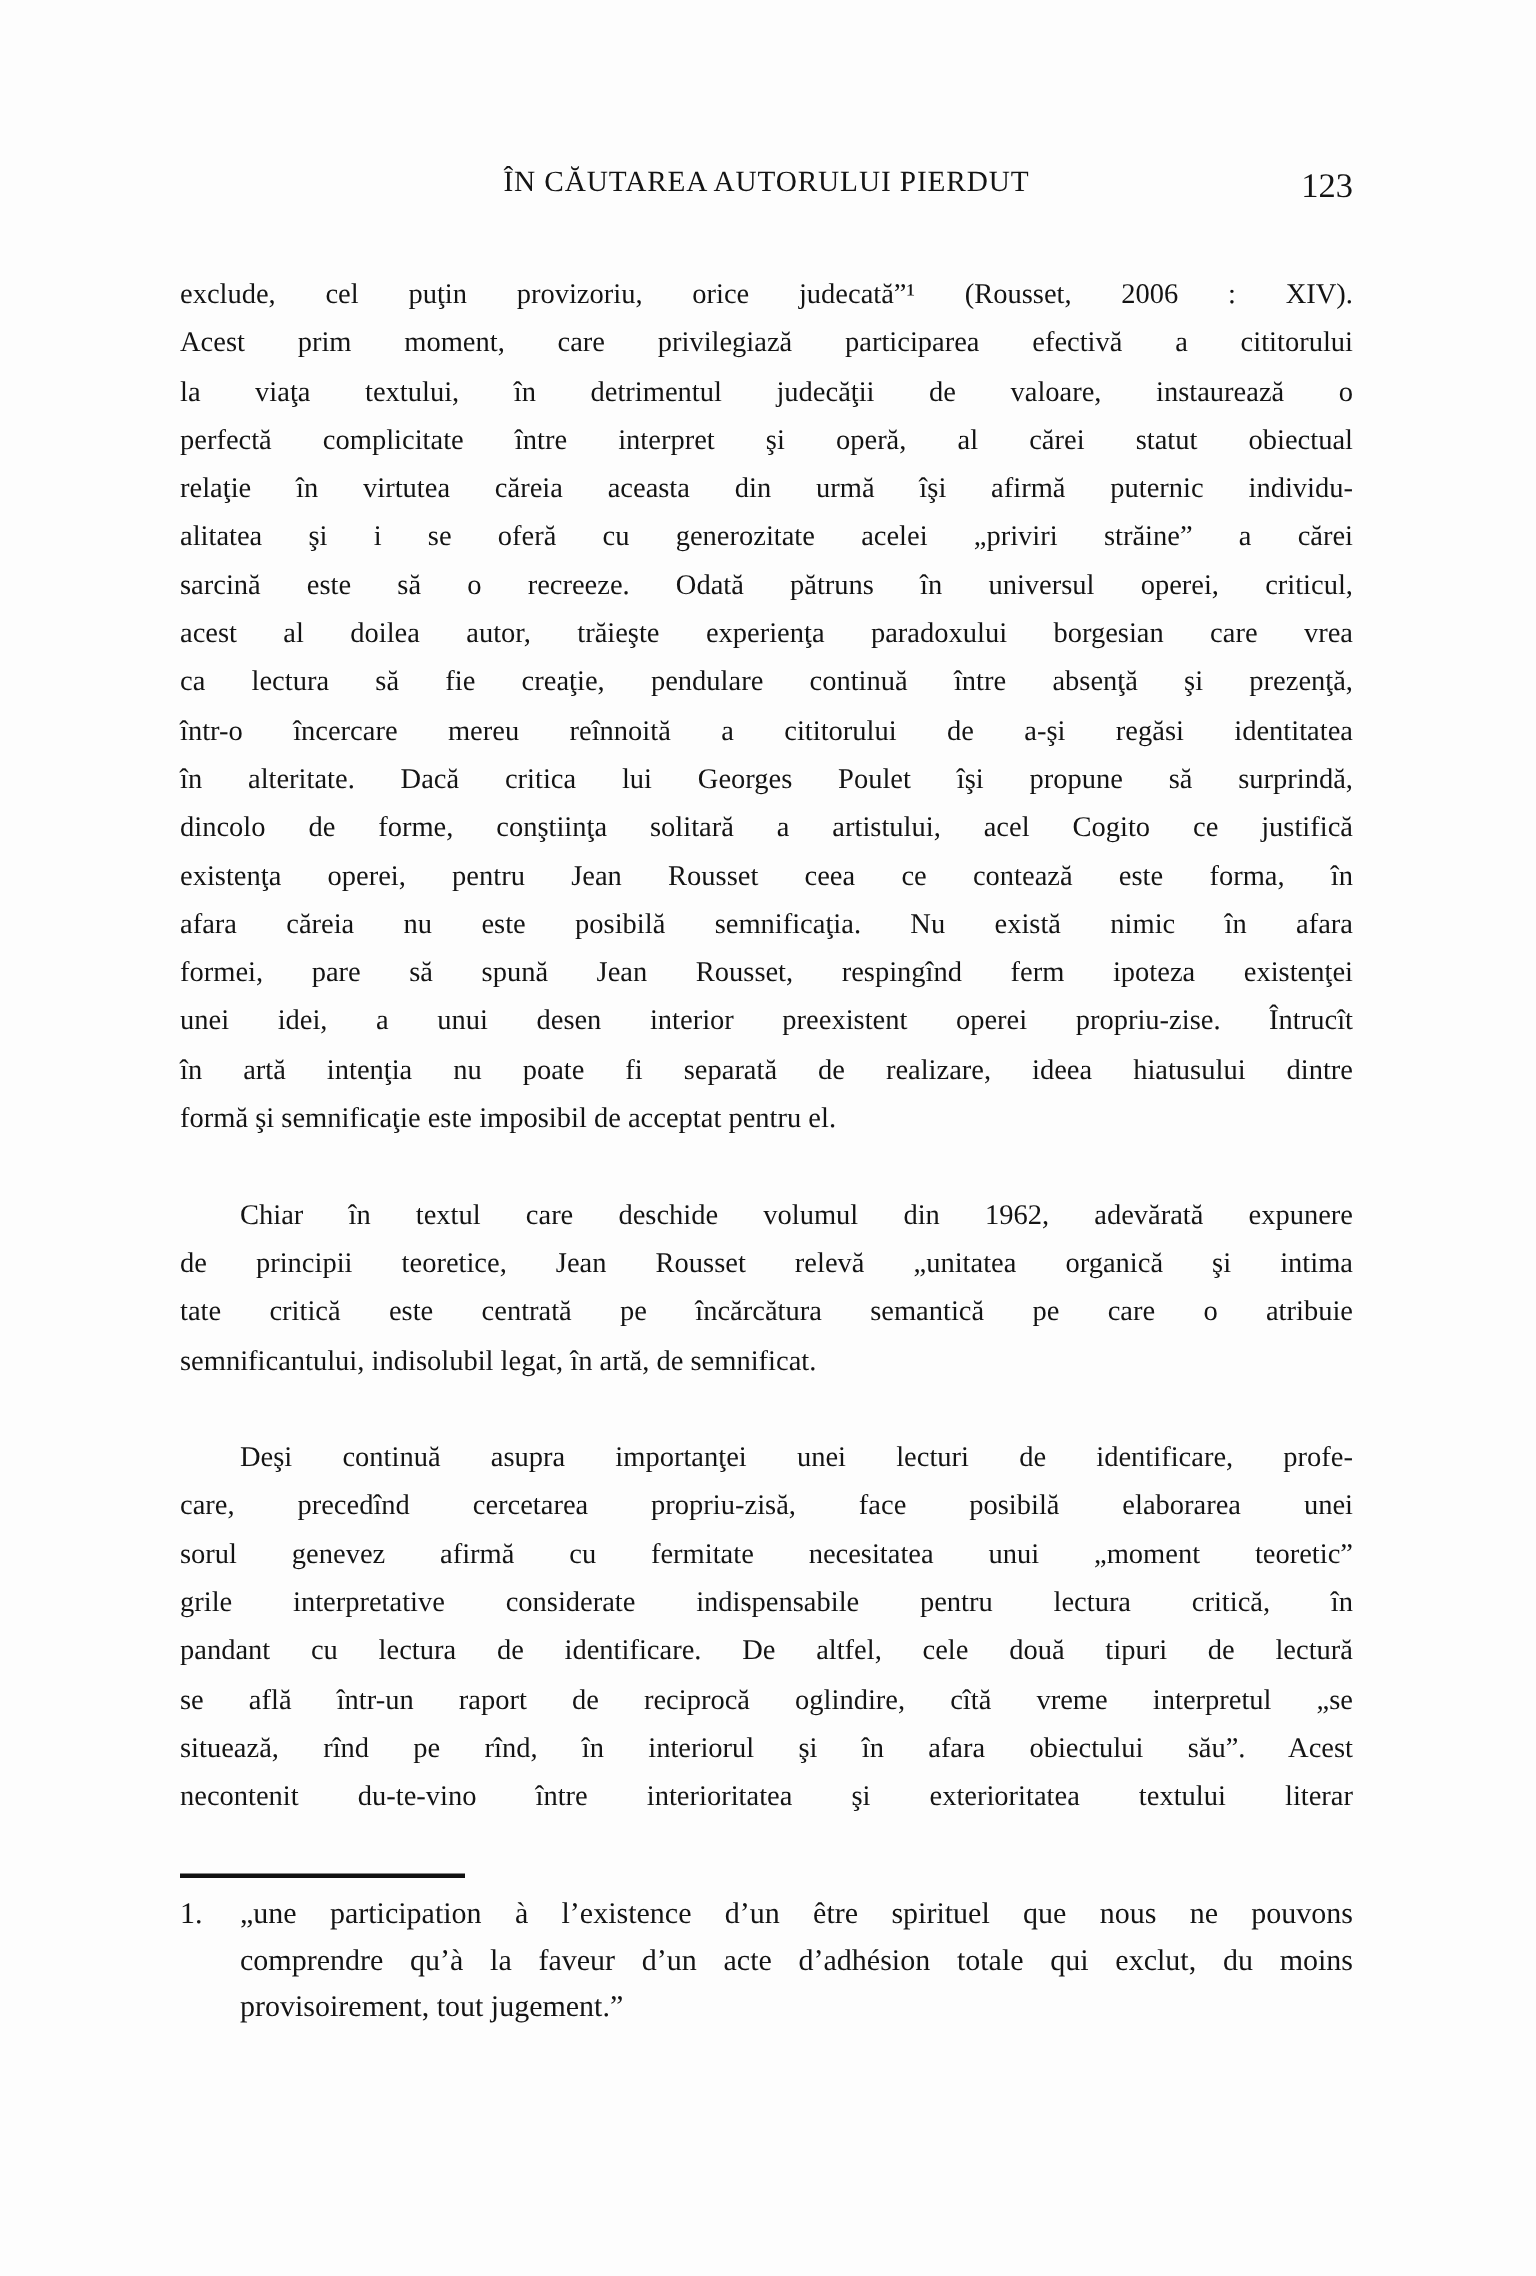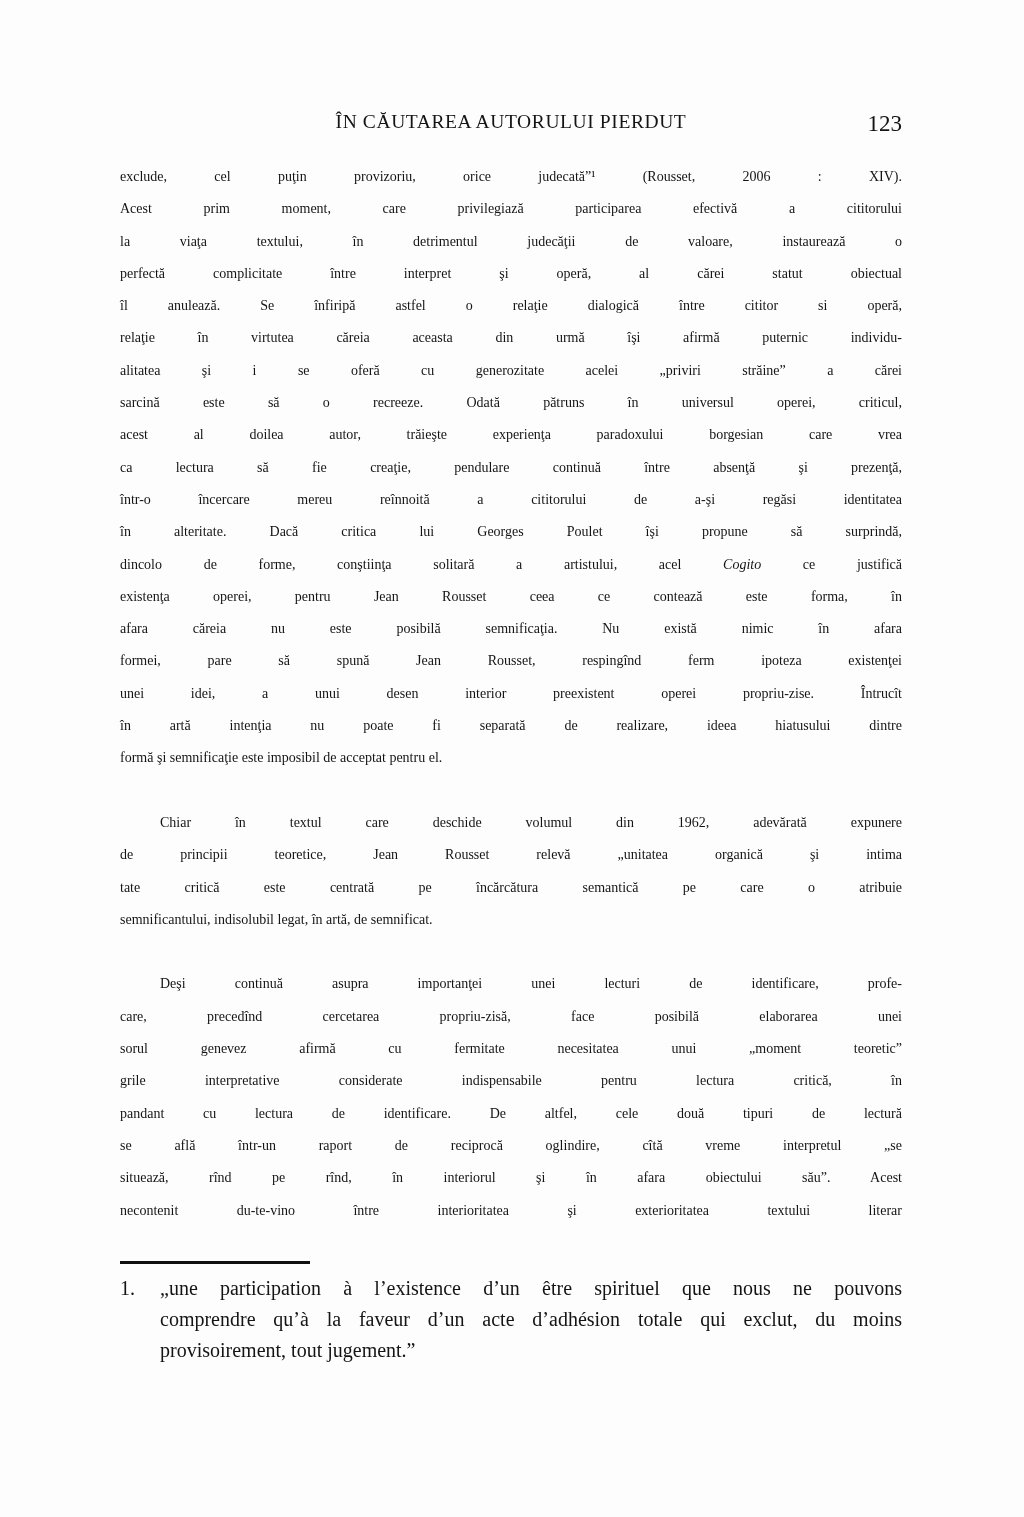--- a/index.html
+++ b/index.html
@@ -22,33 +22,33 @@
     text-align: center;
     font-size: 19.5px;
     letter-spacing: 0.6px;
     white-space: nowrap;
   }
   .page-number {
     position: absolute; right: 0; top: 0;
     font-size: 23px;
   }
   .body-text {
-    margin-top: 26px;
-    font-size: 14px;
+    margin-top: 46px;
+    font-size: 19px;
     line-height: 32.3px;
     text-justify: inter-word;
   }
   .para + .para { margin-top: 32.3px; }
   .line {
     text-align: justify;
     text-align-last: justify;
   }
   .line.last { text-align-last: left; }
   .line.indent { text-indent: 40px; }
-  .italic { font-style: italic; }
+  .italic { }
   .footnote-rule {
     margin-top: 34px;
     width: 190px; height: 3px;
     background: #101010;
   }
   .footnote {
     position: relative;
     margin-top: 9px;
     padding-left: 40px;
     font-size: 20px;
@@ -65,21 +65,20 @@
     <div class="running-title">ÎN CĂUTAREA AUTORULUI PIERDUT</div>
     <div class="page-number">123</div>
   </div>
 
   <div class="body-text" id="body-text">
       <div class="para">
         <div class="line">exclude, cel puţin provizoriu, orice judecată”¹ (Rousset, 2006 : XIV).</div>
         <div class="line">Acest prim moment, care privilegiază participarea efectivă a cititorului</div>
         <div class="line">la viaţa textului, în detrimentul judecăţii de valoare, instaurează o</div>
         <div class="line">perfectă complicitate între interpret şi operă, al cărei statut obiectual</div>
-        <div class="line">îl anulează. Se înfiripă astfel o relaţie dialogică între cititor si operă,</div>
         <div class="line">relaţie în virtutea căreia aceasta din urmă îşi afirmă puternic individu-</div>
         <div class="line">alitatea şi i se oferă cu generozitate acelei „priviri străine” a cărei</div>
         <div class="line">sarcină este să o recreeze. Odată pătruns în universul operei, criticul,</div>
         <div class="line">acest al doilea autor, trăieşte experienţa paradoxului borgesian care vrea</div>
         <div class="line">ca lectura să fie creaţie, pendulare continuă între absenţă şi prezenţă,</div>
         <div class="line">într-o încercare mereu reînnoită a cititorului de a-şi regăsi identitatea</div>
         <div class="line">în alteritate. Dacă critica lui Georges Poulet îşi propune să surprindă,</div>
         <div class="line"><span>dincolo de forme, conştiinţa solitară a artistului, acel </span><span class="italic">Cogito</span><span> ce justifică</span></div>
         <div class="line">existenţa operei, pentru Jean Rousset ceea ce contează este forma, în</div>
         <div class="line">afara căreia nu este posibilă semnificaţia. Nu există nimic în afara</div>

